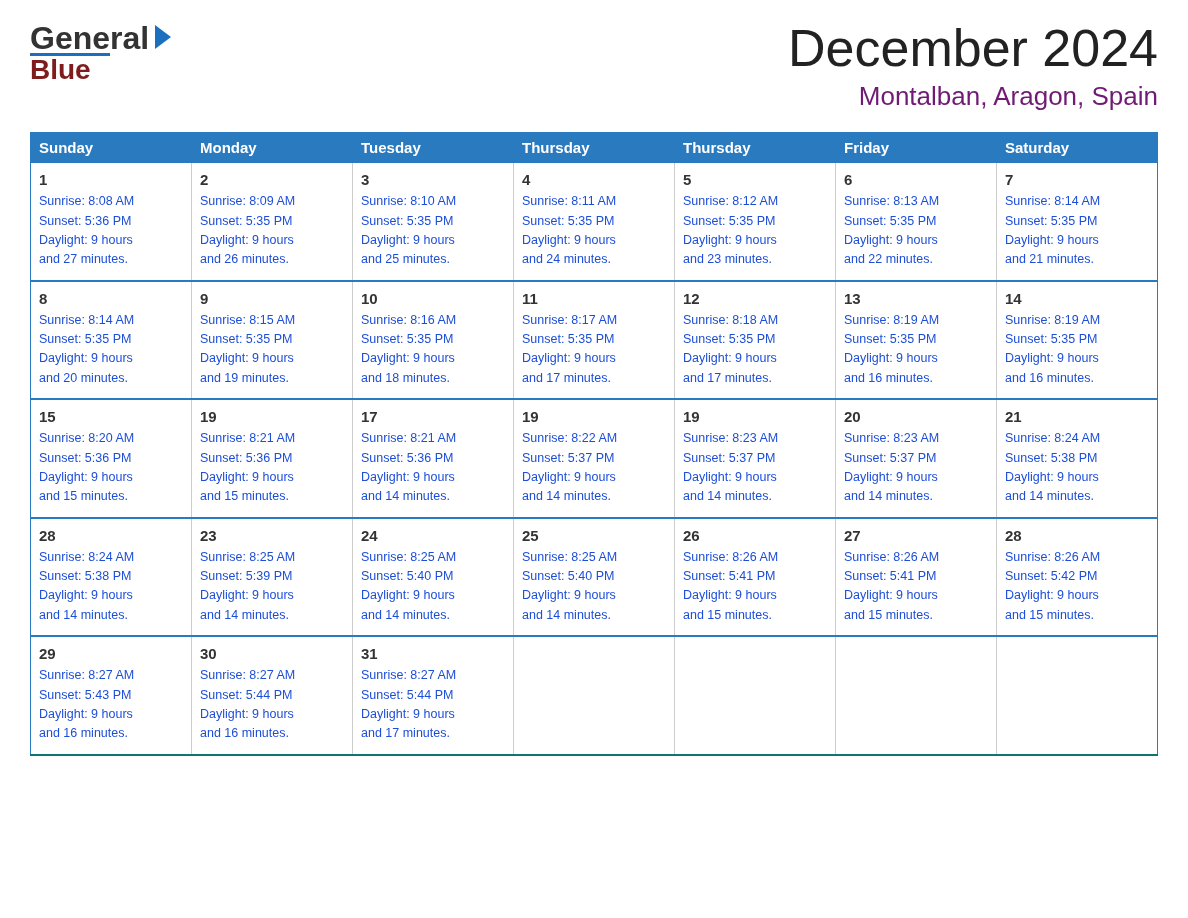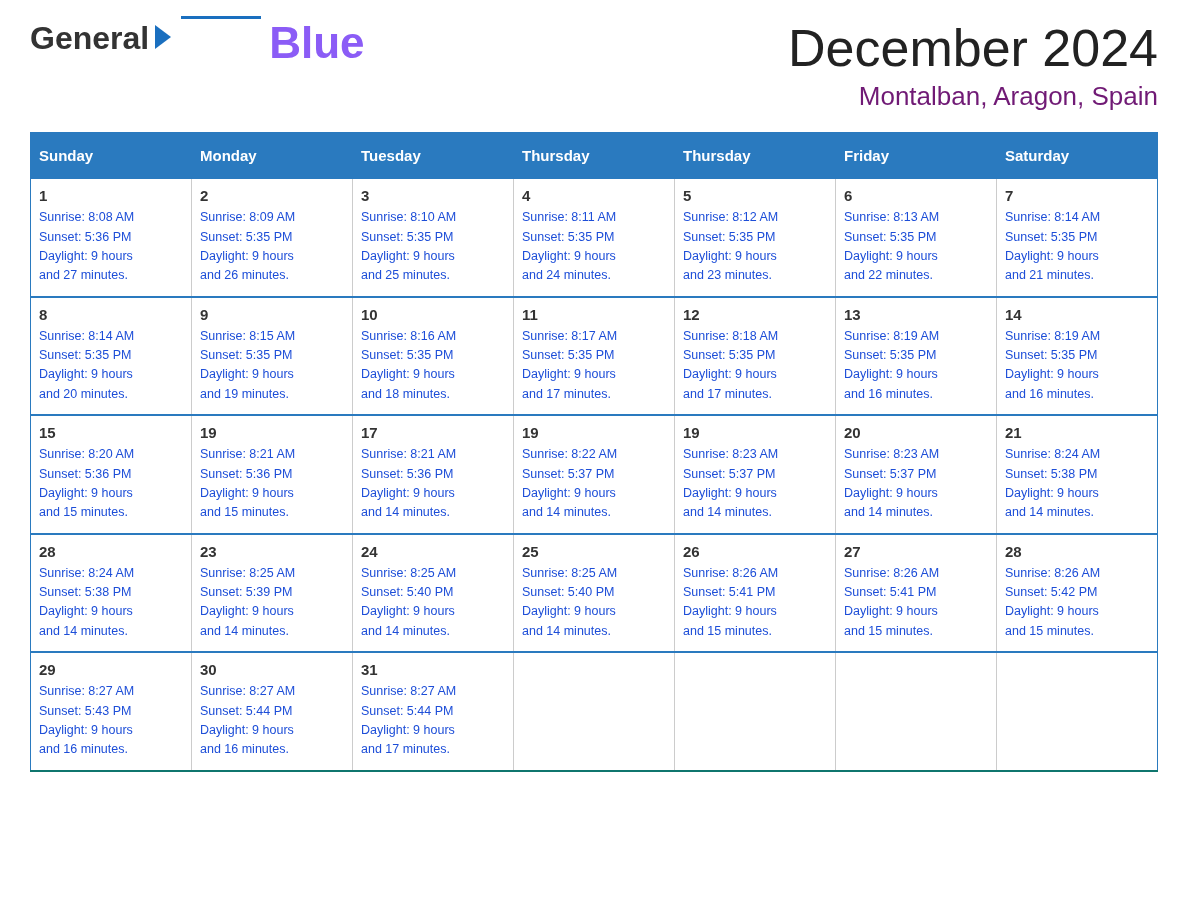--- a/index.html
+++ b/index.html
@@ -11,23 +11,22 @@
       padding: 20px 30px;
     }
     .header {
       display: flex;
       justify-content: space-between;
       align-items: flex-start;
       margin-bottom: 20px;
     }
     .logo {
       display: flex;
-      flex-direction: row;
+      flex-direction: column;
       align-items: flex-start;
-      gap: 8px;
     }
     .header-right {
       text-align: right;
       margin-left: 20px;
     }
     .month-title {
       font-size: 52px;
       font-weight: 300;
       color: #222;
       line-height: 1.1;
@@ -42,21 +41,21 @@
       border-collapse: collapse;
       table-layout: fixed;
     }
     thead tr {
       background: #2a7abf;
     }
     thead th {
       color: #fff;
       font-size: 15px;
       font-weight: 600;
-      padding: 14px 8px;
+      padding: 6px 8px;
       text-align: left;
       border: 1px solid #2a7abf;
     }
     tbody tr {
       border-bottom: 2px solid #2a7abf;
     }
     tbody td {
       vertical-align: top;
       padding: 8px 8px 10px 8px;
       font-size: 12.5px;
@@ -92,21 +91,21 @@
   <div class="logo">
     <div style="display:flex; align-items:center; gap:0px;">
       <span style="font-size:32px; font-weight:bold; color:#333;">General</span>
       <svg width="22" height="28" viewBox="0 0 22 28" style="margin-left:2px; margin-top:-4px;">
         <polygon points="4,2 20,14 4,26" fill="#1a6fbf"></polygon>
       </svg>
     </div>
     <div style="display:flex; align-items:center; margin-top:-4px;">
       <div style="height:3px; background:#1a6fbf; width:100%; min-width:80px;"></div>
     </div>
-    <span style="font-size:44px; font-weight:bold; color:#8b5cf6; margin-top:-2px;">Blue</span>
+    <span style="font-size:28px; font-weight:bold; color:#7f1d1d; margin-top:-2px;">Blue</span>
   </div>
 
   <div class="header-right">
     <div class="month-title">December 2024</div>
     <div class="location">Montalban, Aragon, Spain</div>
   </div>
 </div>
 
 <table>
   <thead>

